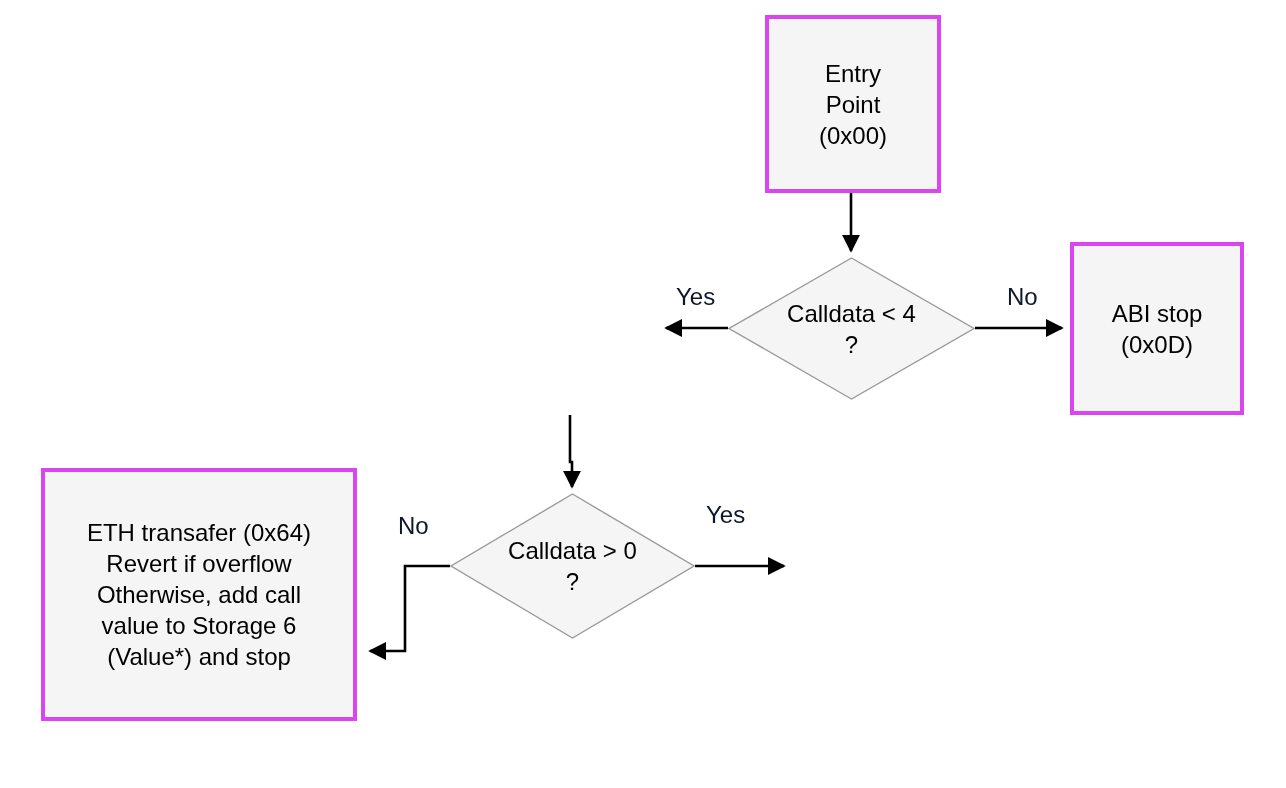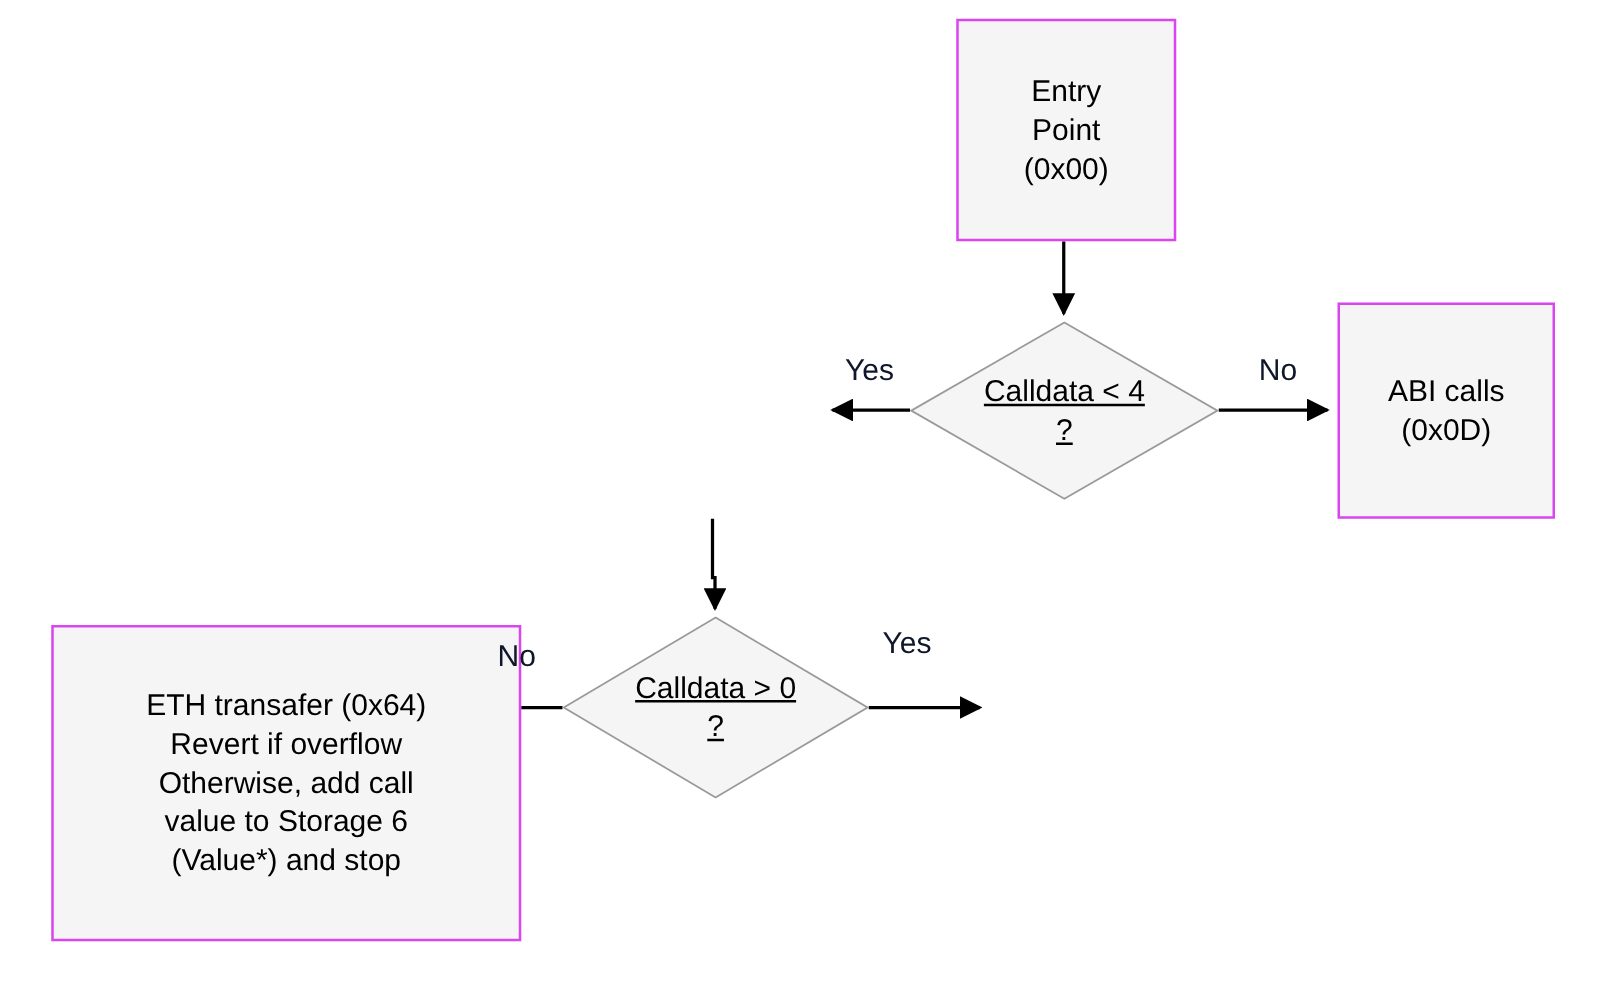--- a/index.html
+++ b/index.html
@@ -12,21 +12,21 @@
     width: 1286px;
     height: 788px;
     background: #ffffff;
     font-family: "Liberation Sans", sans-serif;
     overflow: hidden;
   }
   .node {
     position: absolute;
     box-sizing: border-box;
     background: #f5f5f5;
-    border: 2px solid #d946ef;
+    border: 4px solid #d946ef;
     display: flex;
     align-items: center;
     justify-content: center;
     text-align: center;
     color: #000000;
     font-size: 24px;
     line-height: 31px;
     white-space: pre-line;
   }
   .diamond-wrap {
@@ -43,21 +43,20 @@
     height: 100%;
     display: flex;
     align-items: center;
     justify-content: center;
     text-align: center;
     font-size: 24px;
     line-height: 31px;
     color: #000000;
     white-space: pre-line;
     pointer-events: none;
-    text-decoration: underline;
   }
   .edge-label {
     position: absolute;
     font-size: 24px;
     line-height: 28px;
     color: #0f172a;
     white-space: nowrap;
   }
   #edges {
     position: absolute;
@@ -111,33 +110,33 @@
 
   <div class="diamond-wrap" style="left:728px; top:257px; width:247px; height:143px;">
     <svg width="247" height="143" viewBox="0 0 247 143" xmlns="http://www.w3.org/2000/svg">
       <polygon points="123.5,1 246,71.5 123.5,142 1,71.5" fill="#f5f5f5" stroke="#9a9a9a" stroke-width="1.4"></polygon>
     </svg>
     <div class="diamond-label">Calldata &lt; 4
 ?</div>
   </div>
 
 
-  <div class="node" style="left:1070px; top:242px; width:174px; height:173px;">ABI calls
+  <div class="node" style="left:1070px; top:242px; width:174px; height:173px;">ABI stop
 (0x0D)</div>
 
   <div class="diamond-wrap" style="left:450px; top:493px; width:245px; height:146px;">
     <svg width="245" height="146" viewBox="0 0 245 146" xmlns="http://www.w3.org/2000/svg">
       <polygon points="122.5,1 244,73 122.5,145 1,73" fill="#f5f5f5" stroke="#9a9a9a" stroke-width="1.4"></polygon>
     </svg>
     <div class="diamond-label">Calldata &gt; 0
 ?</div>
   </div>
 
 
-  <div class="node" style="left:41px; top:500px; width:376px; height:253px;">ETH transafer (0x64)
+  <div class="node" style="left:41px; top:468px; width:316px; height:253px;">ETH transafer (0x64)
 Revert if overflow
 Otherwise, add call
 value to Storage 6
 (Value*) and stop</div>
 
   <div class="edge-label" style="left:676px; top:283px;">Yes</div>
 
   <div class="edge-label" style="left:1007px; top:283px;">No</div>
 
   <div class="edge-label" style="left:706px; top:501px;">Yes</div>

